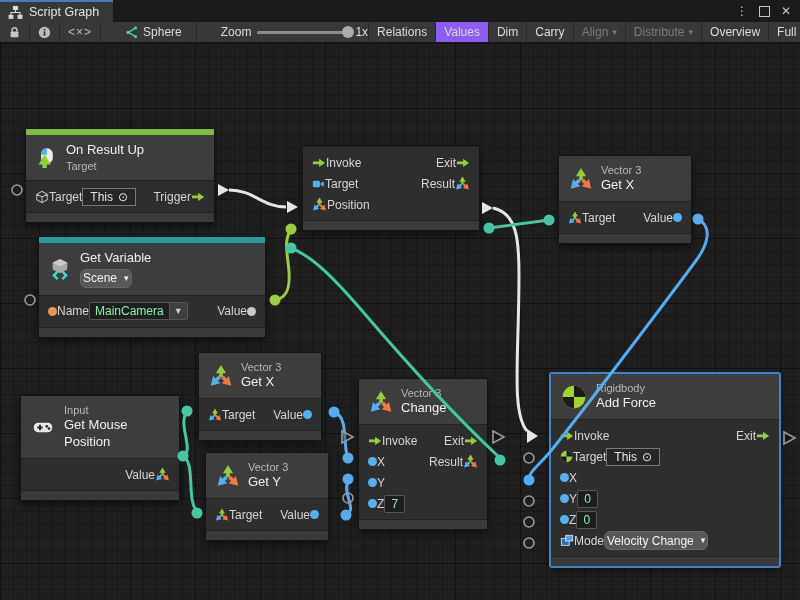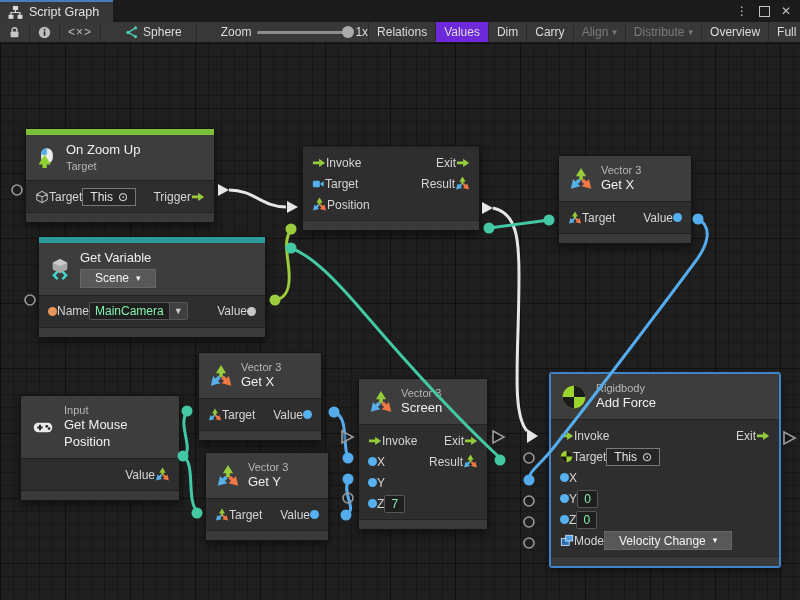--- a/index.html
+++ b/index.html
@@ -14,21 +14,21 @@
        padding:0 14px 0 8px;height:20px;color:#e3e3e3;font-size:12.5px;}
   .winbtns{margin-left:auto;display:flex;align-items:center;gap:6px;padding-right:6px;color:#c4c4c4;}
   .winbtn{width:16px;height:16px;display:flex;align-items:center;justify-content:center;font-size:12px;cursor:default;}
   .maxbox{width:9px;height:9px;border:1.5px solid #c4c4c4;}
 
   
   .toolbar{position:absolute;left:0;top:22px;width:800px;height:20px;background:#383838;
            border-bottom:1px solid #1a1a1a;display:flex;align-items:stretch;font-size:12px;color:#dcdcdc;}
   .tbseg{display:flex;align-items:center;justify-content:center;border-right:1px solid #292929;}
   .tbbtn{padding:0 8px;display:flex;align-items:center;gap:4px;white-space:nowrap;}
-  .tbbtn.active{background:#6d28d9;}
+  .tbbtn.active{background:#8b5cf6;}
   .tbbtn.disabled{color:#7b7b7b;}
   .caret{font-size:9px;line-height:1;}
   .zoomtrack{width:92px;height:3px;background:#8d8d8d;border-radius:2px;position:relative;margin:0 2px;}
   .zoomhandle{position:absolute;right:-5px;top:-4.5px;width:12px;height:12px;border-radius:50%;background:#ababab;}
 
   
   .canvas{position:absolute;left:0;top:43px;width:800px;height:557px;background-color:#1f1f1f;
     background-image:
       linear-gradient(rgba(0,0,0,.30) 1px,transparent 1px),
       linear-gradient(90deg,rgba(0,0,0,.30) 1px,transparent 1px),
@@ -50,21 +50,21 @@
   .row{display:flex;align-items:center;height:21px;font-size:12px;color:#d5d5d5;white-space:nowrap;text-align:center;}
   .sp{flex:1;}
   .ftr{height:9px;background:#3a3a3a;border-top:1px solid #222;}
   .dot{width:9px;height:9px;border-radius:50%;flex:0 0 auto;}
   .dot.blue{background:#56b1f0;} .dot.orange{background:#e8965c;} .dot.gray{background:#c8c8c8;}
   .pill{display:inline-flex;align-items:center;gap:5px;background:#262626;border:1px solid #787878;
         border-radius:0;padding:0 7px;height:16px;font-size:12px;color:#e4e4e4;}
   .field{background:#1e1e1e;border:1px solid #565656;border-radius:2px;min-width:9px;padding:0 5px;
          height:16px;line-height:16px;font-size:12px;color:#86efac;}
   .dd{display:inline-flex;align-items:center;gap:7px;background:#585858;border:1px solid #666;
-      border-radius:0;padding:0 14px;height:17px;font-size:12px;color:#f2f2f2;}
+      border-radius:6px;padding:0 2px;height:17px;font-size:12px;color:#f2f2f2;}
   .combo{display:inline-flex;align-items:stretch;}
   .combo .field{border-radius:2px 0 0 2px;}
   .combo .cbtn{width:17px;background:#3f3f3f;border:1px solid #565656;border-left:none;border-radius:0 2px 2px 0;
                display:flex;align-items:center;justify-content:center;color:#ccc;font-size:9px;}
   svg.ic{flex:0 0 auto;display:block;}
 
   
   .wires{position:absolute;left:0;top:0;width:800px;height:600px;z-index:3;pointer-events:none;}
 </style>
 </head>
@@ -165,21 +165,21 @@
 
   <div class="node" style="left:25px;top:128px;width:188px">
     <div class="cbar" style="background:#7cc03a"></div>
     <div class="hdr">
       <svg class="ic" width="21" height="21" viewBox="0 0 18 18">
         <rect x="4.4" y="1" width="10" height="13.4" rx="5" fill="#ececec"></rect>
         <path d="M9.4 1 h-1 a4.8 4.3 0 0 0 -4 4.6 v1 h5 Z" fill="#58aee7"></path>
         <use href="#ar" transform="translate(7.4,12.6) scale(1.55)" fill="#8fd22f"></use>
       </svg>
       <div class="tcol">
-          <span class="ttl">On Zoom Up</span>
+          <span class="ttl">On Result Up</span>
         <span class="sub">Target</span>
         </div>
     </div>
     <div class="body">
         <div class="row">
       <svg class="ic" width="14" height="14" viewBox="0 0 16 16">
         <path d="M8 1.5 L14 4.8 V11.2 L8 14.5 L2 11.2 V4.8 Z M2 4.8 L8 8 L14 4.8 M8 8 V14.5" fill="none" stroke="#b9b9b9" stroke-width="1.2"></path>
       </svg>
       <span>Target</span>
       <span class="pill">
@@ -381,21 +381,21 @@
 
   <div class="node" style="left:358px;top:378px;width:128px">
     <div class="hdr" style="gap:8px">
       <svg class="ic" width="24" height="24" viewBox="0 0 16 16">
         <use href="#ar" transform="translate(8,4.6)" fill="#96cb3c"></use>
           <use href="#ar" transform="translate(4,11.6) rotate(-135)" fill="#58aee7"></use>
           <use href="#ar" transform="translate(12,11.6) rotate(135)" fill="#f07844"></use>
       </svg>
       <div class="tcol">
           <span class="cat">Vector 3</span>
-        <span class="ttl">Screen</span>
+        <span class="ttl">Change</span>
         </div>
     </div>
     <div class="body">
       <div class="row">
         <svg class="ic" width="14" height="10" viewBox="0 0 11 9">
             <use href="#flowar" fill="#96cb3c"></use>
           </svg>
         <span>Invoke</span>
         <span class="sp"></span>
         <span>Exit</span>

